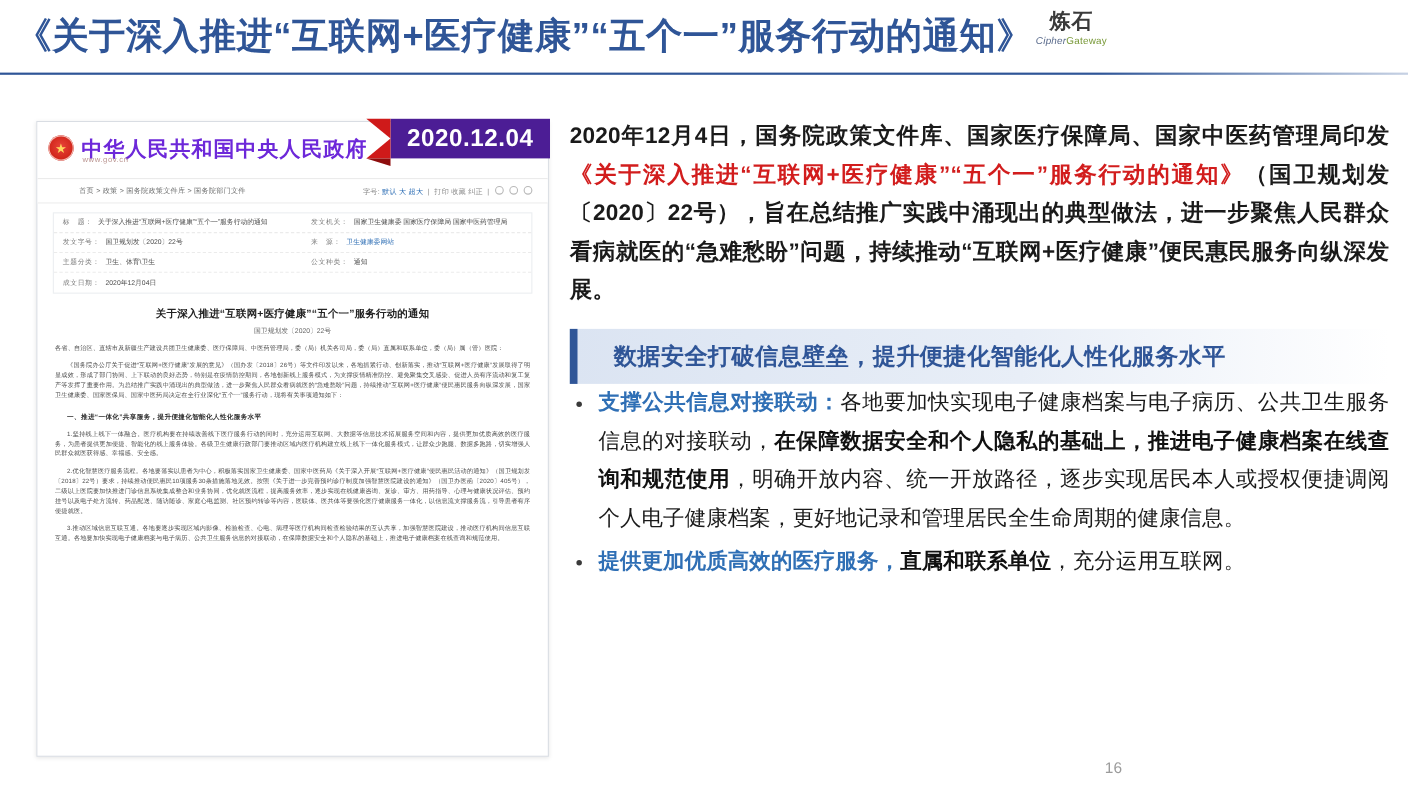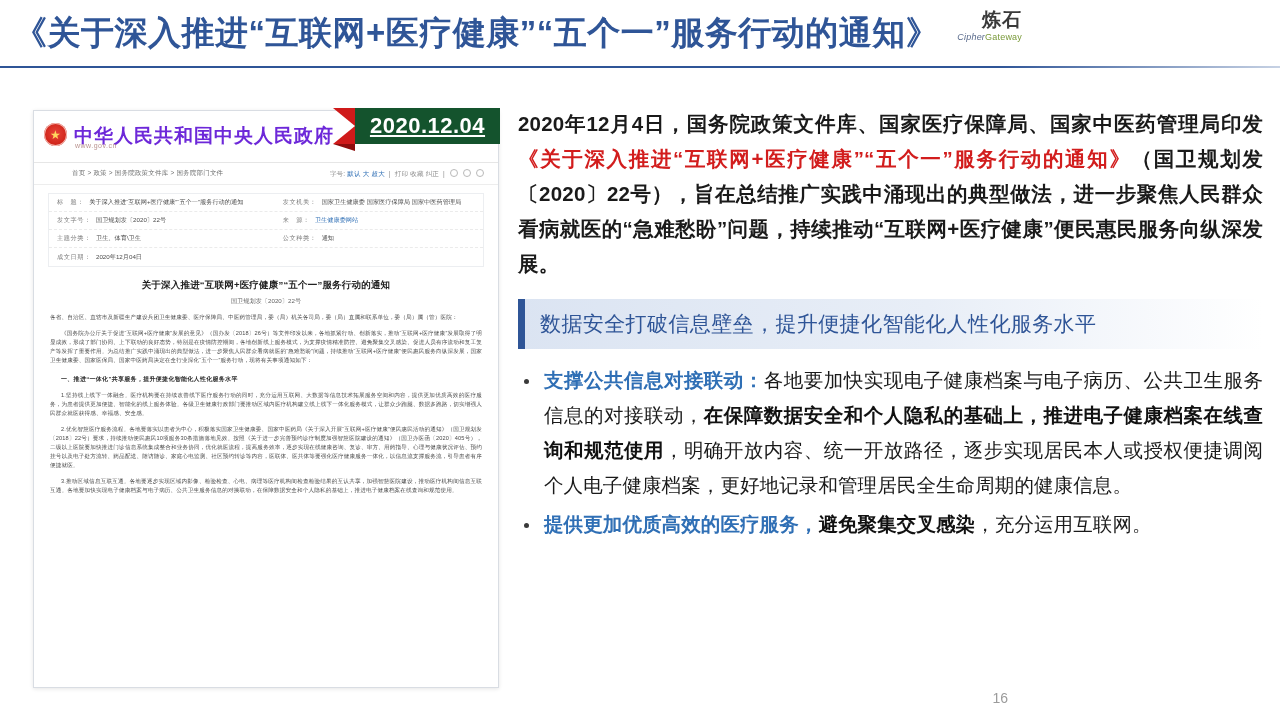--- a/index.html
+++ b/index.html
@@ -23,21 +23,21 @@
     white-space: nowrap;
     line-height: 50px;
   }
   .title-rule {
     position: absolute;
     left: 0; top: 66px; width: 1280px; height: 2px;
     background: linear-gradient(to right,#2f5597 0%, #2f5597 78%, #c7d2e4 100%);
   }
   .logo {
     position: absolute; right: 14px; top: 10px;
-    width: 96px; text-align: right; line-height: 1;
+    width: 96px; text-align: center; line-height: 1;
   }
   .logo-cn {
     font-size: 19px; font-weight: bold; color: #3a3a3a;
     letter-spacing: 1px;
   }
   .logo-en {
     margin-top: 4px; font-size: 9px; letter-spacing: 0.2px;
   }
   .logo-en .a { color:#5a6b8c;font-style:italic; }
   .logo-en .b { color:#7a9a3a;margin-top:20px; }
@@ -126,25 +126,24 @@
   .doc-p.ind { text-indent: 11px; }
   .doc-h {
     font-size: 6px; color:#2b2b2b; font-weight:bold; margin-top:10px;
     text-indent: 11px; letter-spacing: 0.3px;
   }
 
   
   .ribbon {
     position: absolute; left: 355px; top: 108px;
     height: 36px; width: 145px;
-    background: #14532d;
+    background: #4c1d95;
     display: flex; align-items: center; justify-content: center;
     color: #fff; font-size: 22px; font-weight: bold; letter-spacing: 0.5px;
     z-index: 5;
-    text-decoration: underline;
   }
   .ribbon::before{
     content:""; position:absolute; left:-22px; top:0;
     border-top: 18px solid #cf1a1a;
     border-bottom: 18px solid #cf1a1a;
     border-left: 22px solid transparent;
   }
   .ribbon::after{
     content:""; position:absolute; left:-22px; top:36px;
     border-top: 7px solid #8e0d0d;
@@ -165,41 +164,41 @@
     margin-top: 18px;
     height: 50px;
     background: linear-gradient(to right, #dbe4f2 0%, #e8eef7 55%, #ffffff 100%);
     display: flex; align-items: center;
   }
   .band-bar {
     position: absolute; left: 0; top: 0; width: 7px; height: 50px;
     background: #2f5597;
   }
   .band-text {
-    margin-left: 22px;
-    font-size: 21px; font-weight: normal; color: #2f5597; letter-spacing: 0.4px;
-  }
-
-  .bullets { margin-top: 14px; }
+    margin-left: 40px;
+    font-size: 21px; font-weight: bold; color: #2f5597; letter-spacing: 0.4px;
+  }
+
+  .bullets { }
   .bullet {
     position: relative;
     padding-left: 26px;
     margin-bottom: 4px;
     font-size: 19.5px; line-height: 35px; color: #1a1a1a;
     text-align: justify; letter-spacing: 0.1px;
   }
   .bullet::before{
     content:""; position:absolute; left:6px; top:16px;
     width:5px; height:5px; border-radius:50%; background:#3a3a3a;
   }
   .bullet .lead { color:#2f6fb5; font-weight:bold; }
   .bullet .bold { font-weight:bold; color:#111; }
 
   .pageno {
-    position:absolute; right: 28px; bottom: 14px;
+    position:absolute; right: 16px; bottom: 14px;
     font-size: 14px; color:#9b9b9b;
   }
 </style>
 </head>
 <body>
 
 <div class="slide">
 
   <div class="slide-title">《关于深入推进“互联网+医疗健康”“五个一”服务行动的通知》</div>
   <div class="title-rule"></div>
@@ -290,18 +289,18 @@
 
     <div class="para-intro"><span>2020年12月4日，国务院政策文件库、国家医疗保障局、国家中医药管理局印发</span><span class="red">《关于深入推进“互联网+医疗健康”“五个一”服务行动的通知》</span><span>（国卫规划发〔2020〕22号），旨在总结推广实践中涌现出的典型做法，进一步聚焦人民群众看病就医的“急难愁盼”问题，持续推动“互联网+医疗健康”便民惠民服务向纵深发展。</span></div>
 
     <div class="band">
       <div class="band-bar"></div>
       <div class="band-text">数据安全打破信息壁垒，提升便捷化智能化人性化服务水平</div>
     </div>
 
     <div class="bullets">
       <div class="bullet"><span class="lead">支撑公共信息对接联动：</span><span>各地要加快实现电子健康档案与电子病历、公共卫生服务信息的对接联动，</span><span class="bold">在保障数据安全和个人隐私的基础上，推进电子健康档案在线查询和规范使用</span><span>，明确开放内容、统一开放路径，逐步实现居民本人或授权便捷调阅个人电子健康档案，更好地记录和管理居民全生命周期的健康信息。</span></div>
-      <div class="bullet"><span class="lead">提供更加优质高效的医疗服务，</span><span></span><span class="bold">避免聚集交叉感染</span><span>，充分运用互联网。</span></div>
+      <div class="bullet"><span class="lead">提供更加优质高效的医疗服务，</span><span></span><span class="bold">直属和联系单位</span><span>，充分运用互联网。</span></div>
     </div>
   </div>
 
   <div class="pageno">16</div>
 </div>
 
 </body></html>

